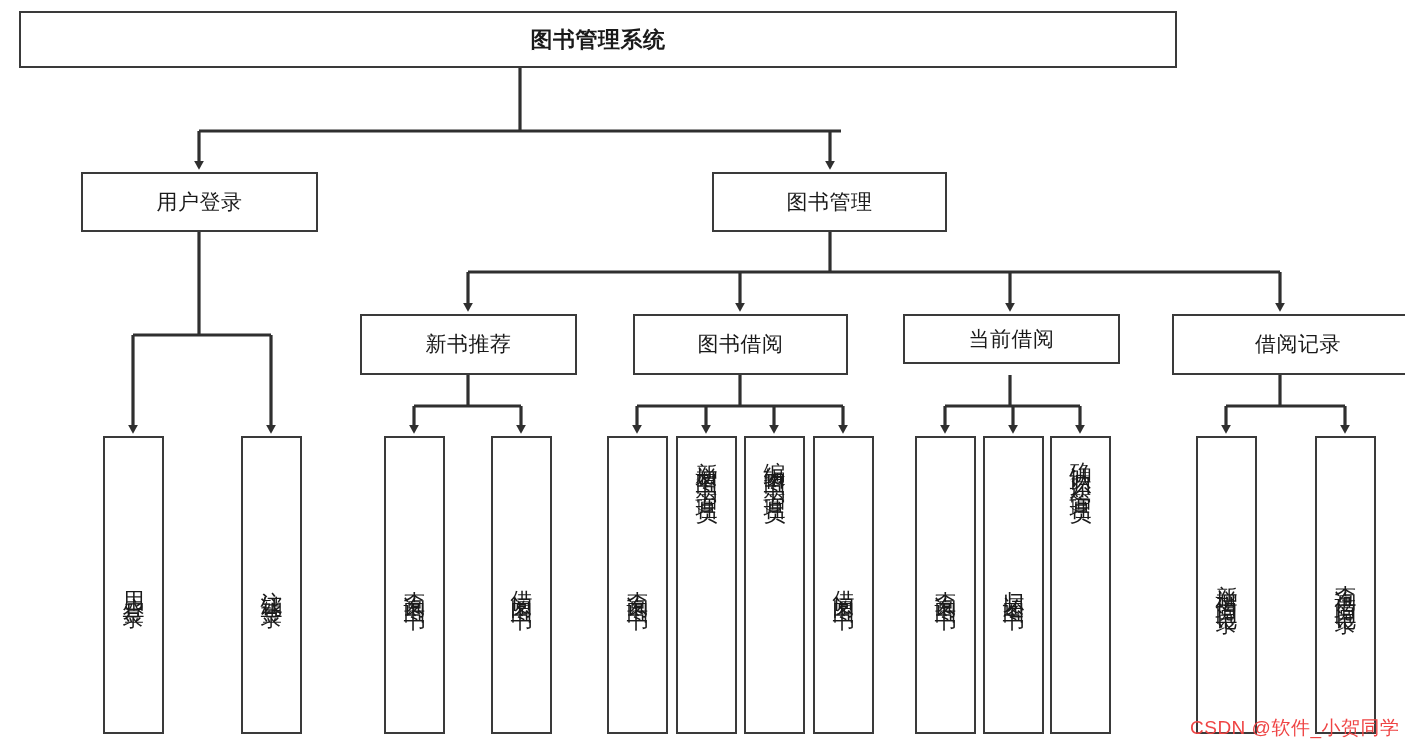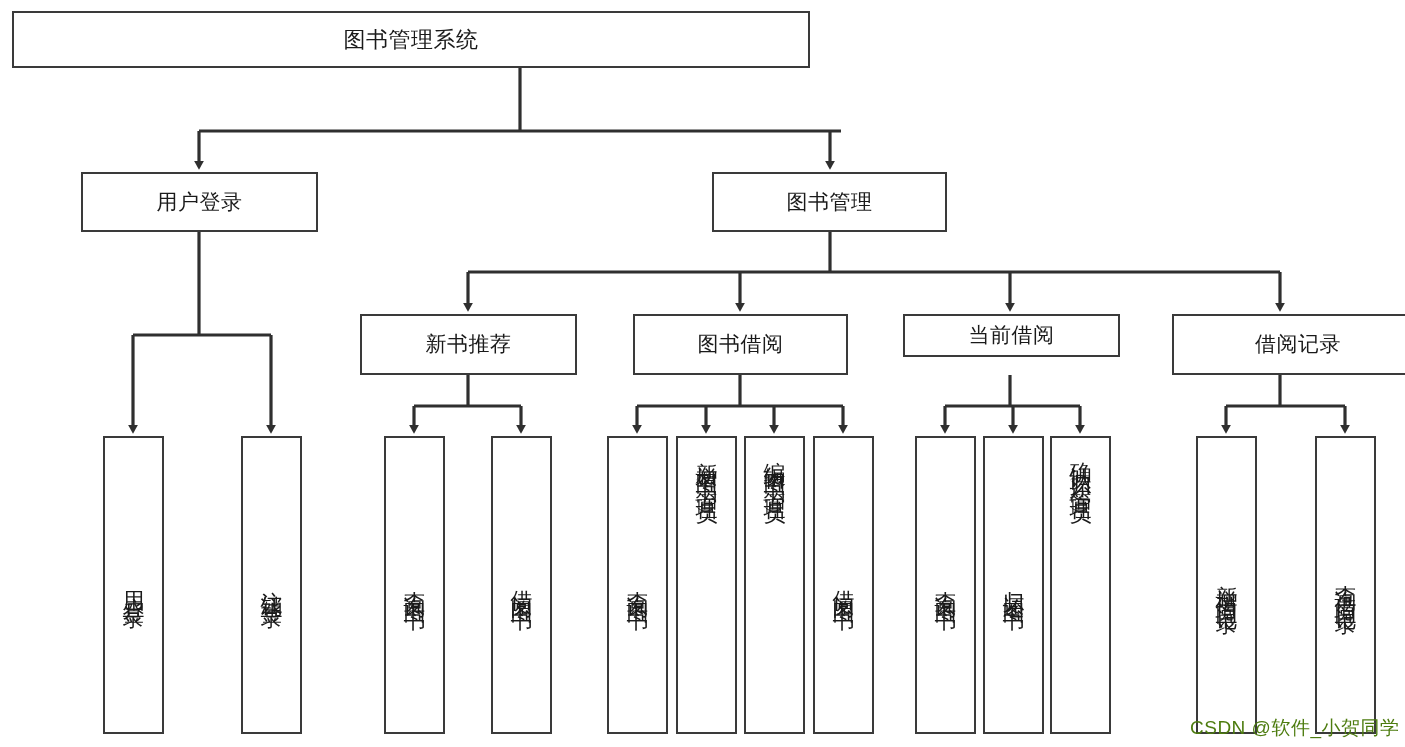--- a/index.html
+++ b/index.html
@@ -64,21 +64,21 @@
     letter-spacing: 6px;
     white-space: nowrap;
   }
   
   .node.vert.mid {
     align-items: center;
     padding-top: 0;
   }
   .watermark {
     position: absolute;
-    color: #4d7c0f;
+    color: #ef4444;
     font-size: 19px;
     white-space: nowrap;
     letter-spacing: 0.5px;
   }
 </style>
 </head>
 <body>
 
 <div id="diagram-root">
 
@@ -125,41 +125,41 @@
       <path d="M1013,406 L1013,426" marker-end="url(#arrow)"></path>
       <path d="M1080,406 L1080,426" marker-end="url(#arrow)"></path>
 
       <path d="M1280,375 L1280,406"></path>
       <path d="M1226,406 L1345,406"></path>
       <path d="M1226,406 L1226,426" marker-end="url(#arrow)"></path>
       <path d="M1345,406 L1345,426" marker-end="url(#arrow)"></path>
     </g>
   </svg>
 
-  <div class="node horiz root" style="left:12px; top:11px; width:798px; height:57px;">
+  <div class="node horiz root" style="left:19px; top:11px; width:1158px; height:57px;font-weight:bold;">
     <span class="node-label">图书管理系统</span>
   </div>
 
   <div class="node horiz" style="left:81px; top:172px; width:237px; height:60px;">
     <span class="node-label">用户登录</span>
   </div>
 
   <div class="node horiz" style="left:360px; top:314px; width:217px; height:61px;">
     <span class="node-label">新书推荐</span>
   </div>
 
   <div class="node horiz" style="left:712px; top:172px; width:235px; height:60px;">
     <span class="node-label">图书管理</span>
   </div>
 
   <div class="node horiz" style="left:633px; top:314px; width:215px; height:61px;">
     <span class="node-label">图书借阅</span>
   </div>
 
-  <div class="node horiz" style="left:903px; top:314px; width:217px; height:43px;">
+  <div class="node horiz" style="left:903px; top:314px; width:217px; height:50px;">
     <span class="node-label">当前借阅</span>
   </div>
 
   <div class="node horiz" style="left:1172px; top:314px; width:252px; height:61px;">
     <span class="node-label">借阅记录</span>
   </div>
 
   <div class="node vert mid" style="left:103px; top:436px; width:61px; height:298px;">
     <span class="node-label">用户登录</span>
   </div>

